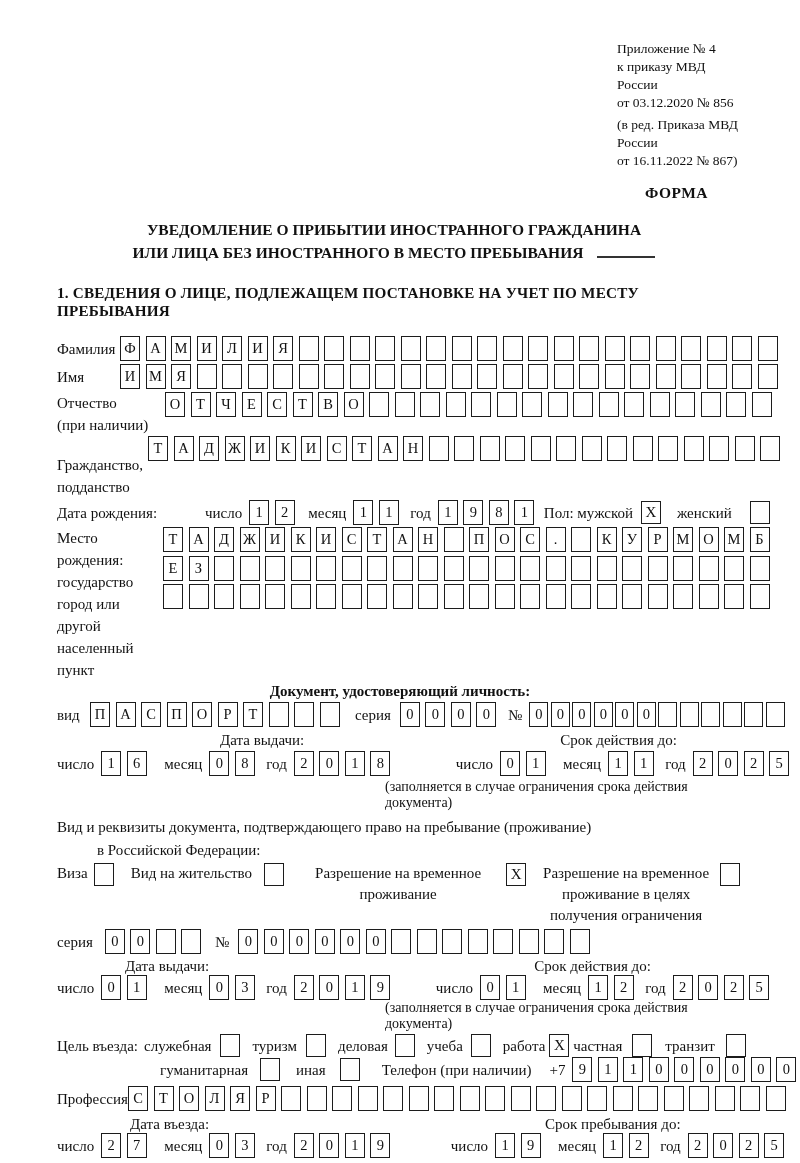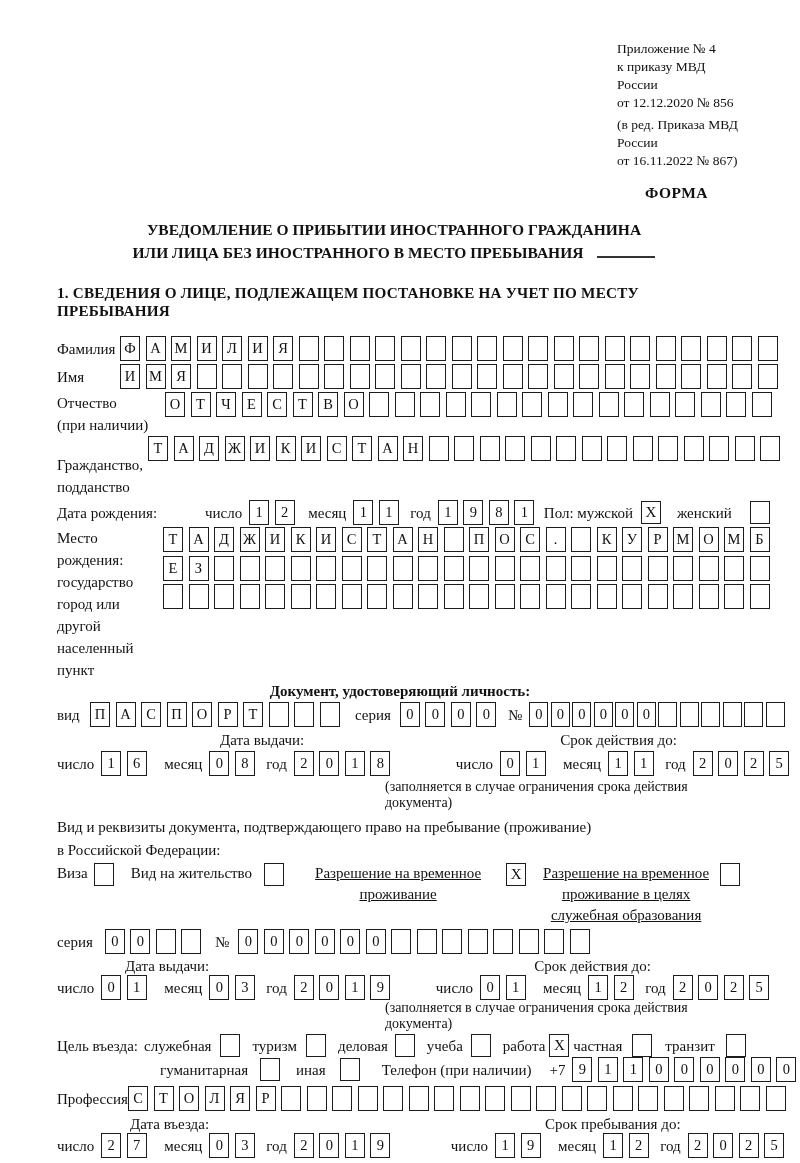--- a/index.html
+++ b/index.html
@@ -29,32 +29,32 @@
     flex:none;width:20px;height:23px;border:1.5px solid #1c1c1c;
     display:inline-flex;align-items:center;justify-content:center;
     font-size:15px;box-sizing:border-box;
   }
   .lblcol{flex:none;}
   .lblcol div{font-size:15px;line-height:22px;}
   .dg{display:inline-flex;align-items:center;}
   .dg .t{margin-right:7px;}
   .headrow{display:flex;font-size:15px;}
   .note{font-size:14px;}
-  .multiline{text-align:center;font-size:15px;line-height:21px;text-decoration:underline;}
+  .multiline{text-align:center;font-size:15px;line-height:21px;}
 </style>
 </head>
 <body>
 
 <div class="page">
   <div class="content">
 
     <div class="annex">
       <div>Приложение № 4</div>
       <div>к приказу МВД России</div>
-      <div>от 12.12.2020 № 856</div>
+      <div>от 03.12.2020 № 856</div>
       <div class="grp2">(в ред. Приказа МВД России</div>
       <div>от 16.11.2022 № 867)</div>
     </div>
 
     <div class="forma">ФОРМА</div>
 
     <div class="title">
       <div>УВЕДОМЛЕНИЕ О ПРИБЫТИИ ИНОСТРАННОГО ГРАЖДАНИНА</div>
       <div>
         <span>ИЛИ ЛИЦА БЕЗ ИНОСТРАННОГО В МЕСТО ПРЕБЫВАНИЯ</span><span class="blank-line"></span>
@@ -404,36 +404,36 @@
             <span class="box">0</span>
             <span class="box">2</span>
             <span class="box">5</span>
           </span>
       </span>
     </div>
 
     <div class="note" style="margin-top:3px;margin-left:328px;">(заполняется в случае ограничения срока действия документа)</div>
 
     <div class="t" style="margin-top:5px;line-height:23px;">Вид и реквизиты документа, подтверждающего право на пребывание (проживание)</div>
-    <div class="t" style="line-height:23px;">в Российской Федерации:</div>
+    <div class="t" style="line-height:23px;margin-left:40px;">в Российской Федерации:</div>
 
     <div class="row top" style="margin-top:1px;">
       <span class="t">Виза</span>
       <span class="cb" style="margin-left:6px;"></span>
       <span class="t" style="margin-left:17px;">Вид на жительство</span>
       <span class="cb" style="margin-left:12px;"></span>
       <span class="multiline" style="margin-left:16px;width:196px;">
         <div>Разрешение на временное</div>
         <div>проживание</div>
       </span>
       <span class="cb" style="margin-left:10px;">X</span>
       <span class="multiline" style="margin-left:14px;width:172px;">
         <div>Разрешение на временное</div>
         <div>проживание в целях</div>
-        <div>служебная образования</div>
+        <div>получения ограничения</div>
       </span>
       <span class="cb" style="margin-left:8px;"></span>
     </div>
 
     <div class="row" style="margin-top:3px;">
       <span class="t" style="margin-right:12px;">серия</span>
       <span class="boxes">
           <span class="box">0</span>
           <span class="box">0</span>
           <span class="box"></span>

